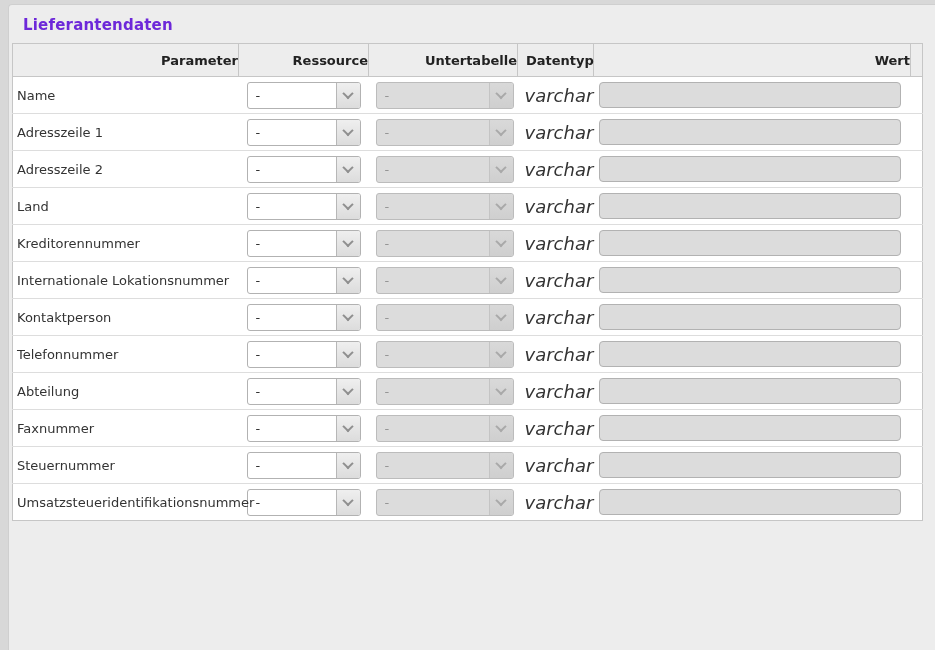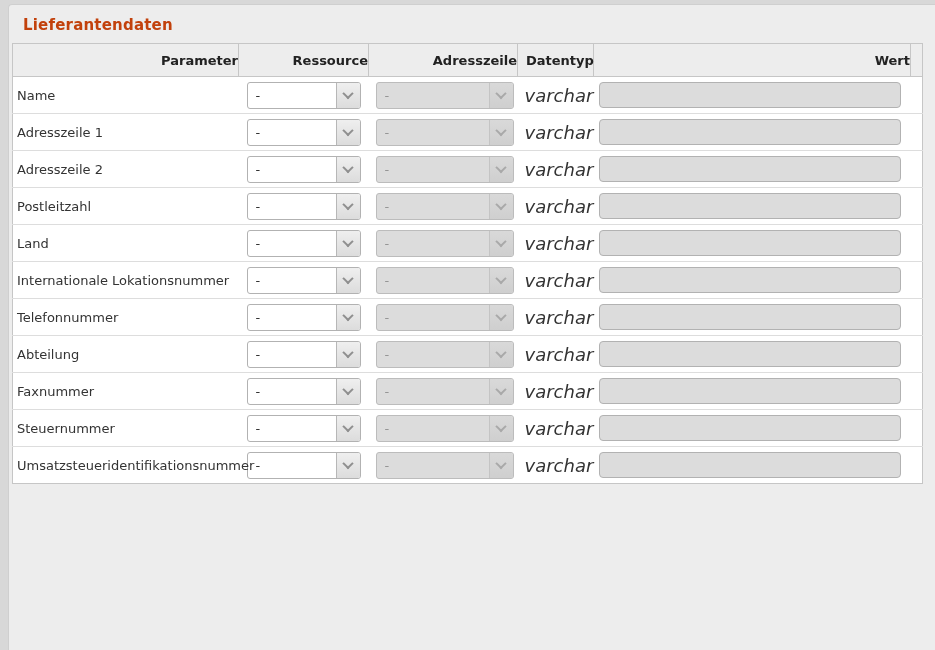--- a/index.html
+++ b/index.html
@@ -15,21 +15,21 @@
     background: #ededed;
     border: 1px solid #cfcfcf;
     border-right: none;
     border-bottom: none;
     border-top-left-radius: 4px;
   }
   .panel-title {
     padding: 11px 14px 9px 14px;
     font-size: 15px;
     font-weight: bold;
-    color: #c2410c;
+    color: #6d28d9;
     letter-spacing: 0.2px;
   }
   table.param-table {
     border-collapse: collapse;
     table-layout: fixed;
     width: 910px;
     margin-left: 3px;
     background: #ffffff;
     border: 1px solid #c6c6c6;
   }
@@ -144,21 +144,21 @@
         <col class="c-res">
         <col class="c-sub">
       <col class="c-type">
         <col class="c-wert">
         <col class="c-spacer">
     </colgroup>
     <thead>
       <tr>
         <th>Parameter</th>
         <th>Ressource</th>
-        <th>Adresszeile</th>
+        <th>Untertabelle</th>
         <th>Datentyp</th>
         <th>Wert</th>
         <th class="spacer"></th>
       </tr>
     </thead>
     <tbody id="rows">
   <tr>
     <td class="cell-param">
       <span>Name</span>
     </td>
@@ -238,48 +238,20 @@
     </td>
     <td class="cell-type">
       <span class="dtype">varchar</span>
     </td>
     <td class="cell-wert">
       <input class="wert-input" type="text" disabled="" value="" style="">
     </td>
     <td class="cell-spacer"></td>
   </tr>
 
-  <tr>
-    <td class="cell-param">
-      <span>Postleitzahl</span>
-    </td>
-    <td class="cell-res">
-      <div class="select w-res">
-        <span class="sel-val">-</span>
-        <span class="sel-btn">
-                <i class="chev"></i>
-              </span>
-      </div>
-    </td>
-    <td class="cell-sub">
-      <div class="select w-sub disabled">
-        <span class="sel-val">-</span>
-        <span class="sel-btn">
-                <i class="chev"></i>
-              </span>
-      </div>
-    </td>
-    <td class="cell-type">
-      <span class="dtype">varchar</span>
-    </td>
-    <td class="cell-wert">
-      <input class="wert-input" type="text" disabled="" value="" style="">
-    </td>
-    <td class="cell-spacer"></td>
-  </tr>
 
 
   <tr>
     <td class="cell-param">
       <span>Land</span>
     </td>
     <td class="cell-res">
       <div class="select w-res">
         <span class="sel-val">-</span>
         <span class="sel-btn">
@@ -297,20 +269,48 @@
     </td>
     <td class="cell-type">
       <span class="dtype">varchar</span>
     </td>
     <td class="cell-wert">
       <input class="wert-input" type="text" disabled="" value="" style="">
     </td>
     <td class="cell-spacer"></td>
   </tr>
 
+  <tr>
+    <td class="cell-param">
+      <span>Kreditorennummer</span>
+    </td>
+    <td class="cell-res">
+      <div class="select w-res">
+        <span class="sel-val">-</span>
+        <span class="sel-btn">
+                <i class="chev"></i>
+              </span>
+      </div>
+    </td>
+    <td class="cell-sub">
+      <div class="select w-sub disabled">
+        <span class="sel-val">-</span>
+        <span class="sel-btn">
+                <i class="chev"></i>
+              </span>
+      </div>
+    </td>
+    <td class="cell-type">
+      <span class="dtype">varchar</span>
+    </td>
+    <td class="cell-wert">
+      <input class="wert-input" type="text" disabled="" value="" style="">
+    </td>
+    <td class="cell-spacer"></td>
+  </tr>
 
   <tr>
     <td class="cell-param">
       <span>Internationale Lokationsnummer</span>
     </td>
     <td class="cell-res">
       <div class="select w-res">
         <span class="sel-val">-</span>
         <span class="sel-btn">
                 <i class="chev"></i>
@@ -327,20 +327,48 @@
     </td>
     <td class="cell-type">
       <span class="dtype">varchar</span>
     </td>
     <td class="cell-wert">
       <input class="wert-input" type="text" disabled="" value="" style="">
     </td>
     <td class="cell-spacer"></td>
   </tr>
 
+  <tr>
+    <td class="cell-param">
+      <span>Kontaktperson</span>
+    </td>
+    <td class="cell-res">
+      <div class="select w-res">
+        <span class="sel-val">-</span>
+        <span class="sel-btn">
+                <i class="chev"></i>
+              </span>
+      </div>
+    </td>
+    <td class="cell-sub">
+      <div class="select w-sub disabled">
+        <span class="sel-val">-</span>
+        <span class="sel-btn">
+                <i class="chev"></i>
+              </span>
+      </div>
+    </td>
+    <td class="cell-type">
+      <span class="dtype">varchar</span>
+    </td>
+    <td class="cell-wert">
+      <input class="wert-input" type="text" disabled="" value="" style="">
+    </td>
+    <td class="cell-spacer"></td>
+  </tr>
 
   <tr>
     <td class="cell-param">
       <span>Telefonnummer</span>
     </td>
     <td class="cell-res">
       <div class="select w-res">
         <span class="sel-val">-</span>
         <span class="sel-btn">
                 <i class="chev"></i>

